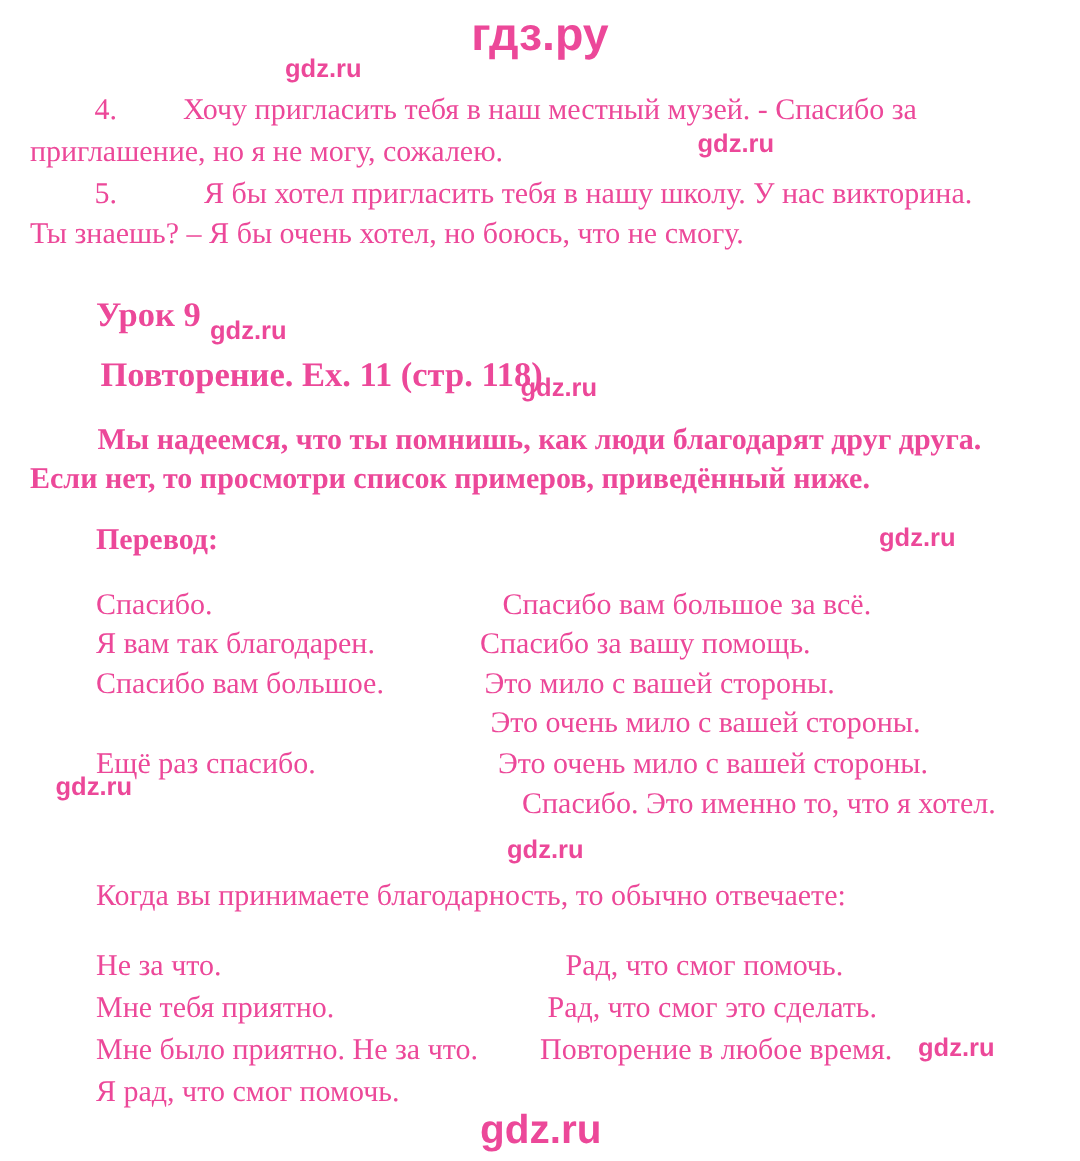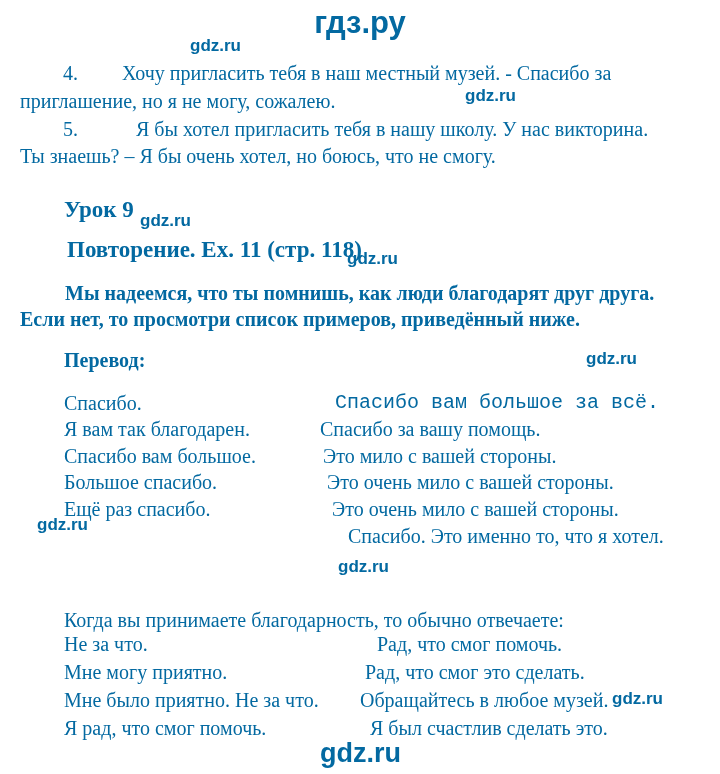--- a/index.html
+++ b/index.html
@@ -1,21 +1,21 @@
 <!DOCTYPE html>
 <html><head>
 <meta charset="utf-8">
 <style>
   html, body { margin: 0; padding: 0; background: #ffffff; }
   .page {
     position: relative;
     width: 720px;
     height: 774px;
     background: #ffffff;
-    color: #0369a1;
+    color: #ec4899;
     font-family: "Liberation Serif", serif;
     overflow: hidden;
   }
   .site-title {
     position: absolute;
     top: 6px;
     left: 0;
     width: 100%;
     text-align: center;
     font-family: "Liberation Sans", sans-serif;
@@ -65,40 +65,38 @@
   <div class="line h" style="left:67px; top:236px;">Повторение. Ex. 11 (стр. 118)</div>
   <div class="wm" style="left:347px; top:250px;">gdz.ru</div>
 
   <div class="line b" style="left:65px; top:281px;">Мы надеемся, что ты помнишь, как люди благодарят друг друга.</div>
   <div class="line b" style="left:20px; top:307px;">Если нет, то просмотри список примеров, приведённый ниже.</div>
 
   <div class="line b" style="left:64px; top:348px;">Перевод:</div>
   <div class="wm" style="left:586px; top:350px;">gdz.ru</div>
 
   <div class="line" style="left:64px;  top:391px;">Спасибо.</div>
-  <div class="line" style="left:335px; top:391px;font-family:Liberation Mono, monospace;">Спасибо вам большое за всё.</div>
+  <div class="line" style="left:335px; top:391px;">Спасибо вам большое за всё.</div>
   <div class="line" style="left:64px;  top:417px;">Я вам так благодарен.</div>
   <div class="line" style="left:320px; top:417px;">Спасибо за вашу помощь.</div>
   <div class="line" style="left:64px;  top:444px;text-align:right;">Спасибо вам большое.</div>
   <div class="line" style="left:323px; top:444px;">Это мило с вашей стороны.</div>
-  <div class="line" style="left:64px;  top:470px;">Большое спасибо.</div>
   <div class="line" style="left:327px; top:470px;">Это очень мило с вашей стороны.</div>
   <div class="line" style="left:64px;  top:497px;">Ещё раз спасибо.</div>
   <div class="line" style="left:332px; top:497px;">Это очень мило с вашей стороны.</div>
   <div class="wm" style="left:37px; top:516px;">gdz.ru</div>
   <div class="line" style="left:348px; top:524px;">Спасибо. Это именно то, что я хотел.</div>
 
   <div class="wm" style="left:338px; top:558px;">gdz.ru</div>
-  <div class="line" style="left:64px; top:608px;">Когда вы принимаете благодарность, то обычно отвечаете:</div>
+  <div class="line" style="left:64px; top:585px;">Когда вы принимаете благодарность, то обычно отвечаете:</div>
 
   <div class="line" style="left:64px;  top:632px;">Не за что.</div>
   <div class="line" style="left:377px; top:632px;">Рад, что смог помочь.</div>
-  <div class="line" style="left:64px;  top:660px;">Мне могу приятно.</div>
+  <div class="line" style="left:64px;  top:660px;">Мне тебя приятно.</div>
   <div class="line" style="left:365px; top:660px;">Рад, что смог это сделать.</div>
   <div class="line" style="left:64px;  top:688px;">Мне было приятно. Не за что.</div>
-  <div class="line" style="left:360px; top:688px;">Обращайтесь в любое музей.</div>
+  <div class="line" style="left:360px; top:688px;">Повторение в любое время.</div>
   <div class="wm" style="left:612px; top:690px;">gdz.ru</div>
   <div class="line" style="left:64px;  top:716px;">Я рад, что смог помочь.</div>
-  <div class="line" style="left:370px; top:716px;">Я был счастлив сделать это.</div>
 
   <div class="wm wm-big" style="left:320px; top:739px;">gdz.ru</div>
 
 </div>
 
 </body></html>

